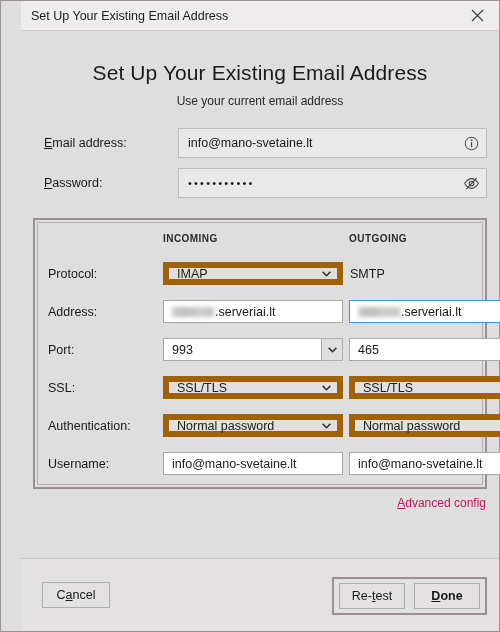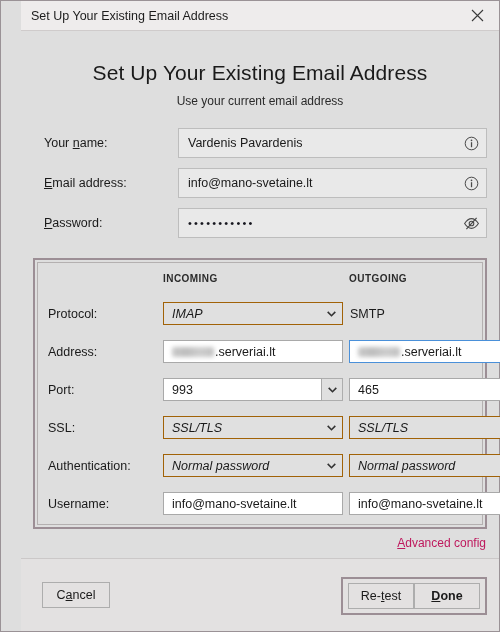--- a/index.html
+++ b/index.html
@@ -203,25 +203,24 @@
     box-sizing: border-box;
     display: flex;
     align-items: center;
   }
   .cell.out { margin-left: 6px; }
 
   .combo {
     width: 100%;
     height: 23px;
     box-sizing: border-box;
-    border: 1px solid #a16207;
+    border: 6px solid #a16207;
     display: flex;
     align-items: center;
     background: #e0e0e0;
-    font-style: italic;
   }
   .combo-text {
     flex: 1;
     padding-left: 8px;
     font-size: 12.5px;
     color: #1a1a1a;
     white-space: nowrap;
     overflow: hidden;
   }
   .combo-arrow {
@@ -328,20 +327,21 @@
     width: 68px;
     height: 26px;
   }
   .btn-group {
     position: absolute;
     right: 12px;
     top: 18px;
     border: 2px solid #9c8e95;
     padding: 4px 5px;
     display: flex;
+    gap: 9px;
     background: #e3e1e1;
   }
   .btn-retest { width: 66px; height: 26px; }
   .btn-done   { width: 66px; height: 26px; font-weight: bold; }
 
   .acc { text-decoration: underline; }
 </style>
 </head>
 <body>
 
@@ -358,33 +358,20 @@
     </div>
   </div>
 
   <div class="content">
 
     <div class="heading">Set Up Your Existing Email Address</div>
     <div class="subheading">Use your current email address</div>
 
     <div class="form">
 
-      <div class="form-row">
-        <div class="form-label"><span>Your </span><span class="acc">n</span><span>ame:</span></div>
-        <div class="field">
-          <div class="field-value">Vardenis Pavardenis</div>
-          <div class="field-icon">
-            <svg width="15" height="15" viewBox="0 0 15 15">
-              <circle cx="7.5" cy="7.5" r="6.3" fill="none" stroke="#4a4a4a" stroke-width="1"></circle>
-              <circle cx="7.5" cy="4.3" r="0.85" fill="#4a4a4a"></circle>
-              <rect x="6.9" y="6.2" width="1.25" height="5" fill="#4a4a4a"></rect>
-            </svg>
-          </div>
-        </div>
-      </div>
 
       <div class="form-row">
         <div class="form-label"><span></span><span class="acc">E</span><span>mail address:</span></div>
         <div class="field">
           <div class="field-value">info@mano-svetaine.lt</div>
           <div class="field-icon">
             <svg width="15" height="15" viewBox="0 0 15 15">
               <circle cx="7.5" cy="7.5" r="6.3" fill="none" stroke="#4a4a4a" stroke-width="1"></circle>
               <circle cx="7.5" cy="4.3" r="0.85" fill="#4a4a4a"></circle>
               <rect x="6.9" y="6.2" width="1.25" height="5" fill="#4a4a4a"></rect>

